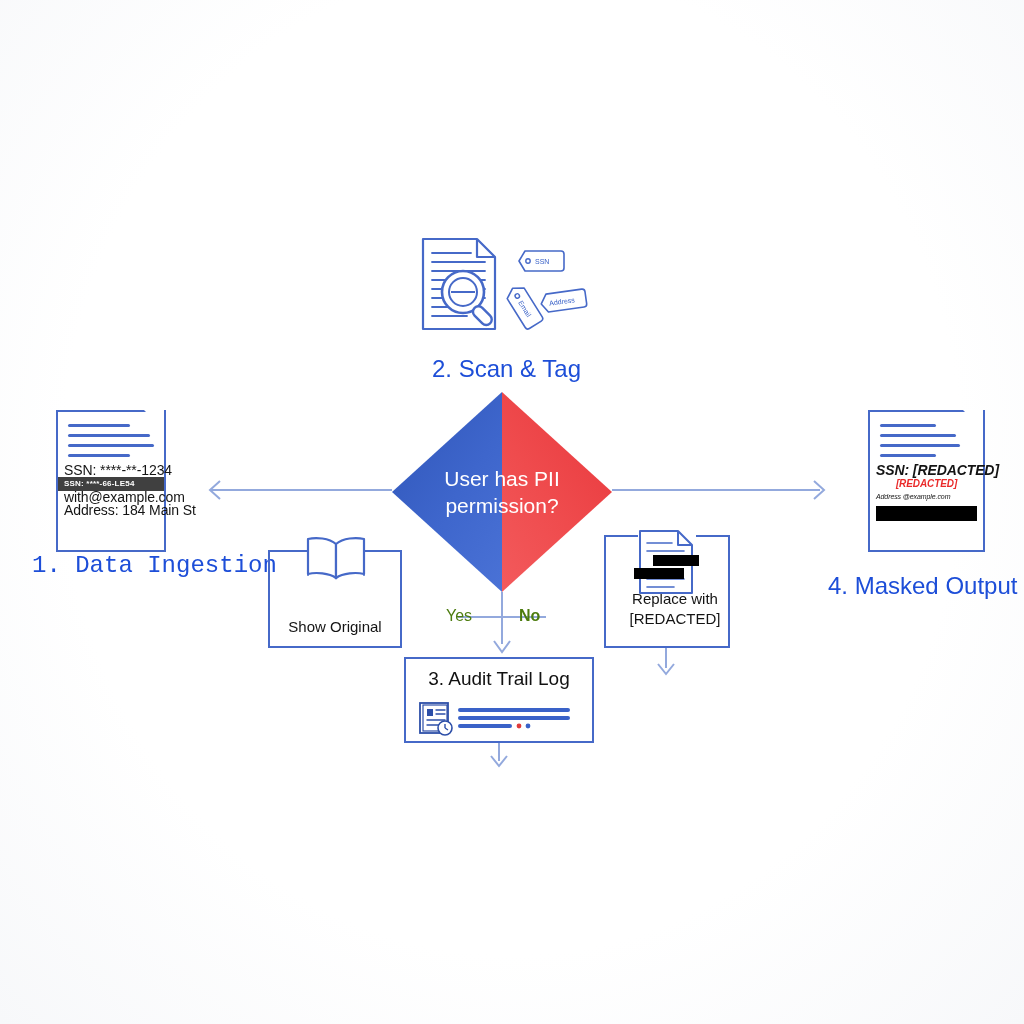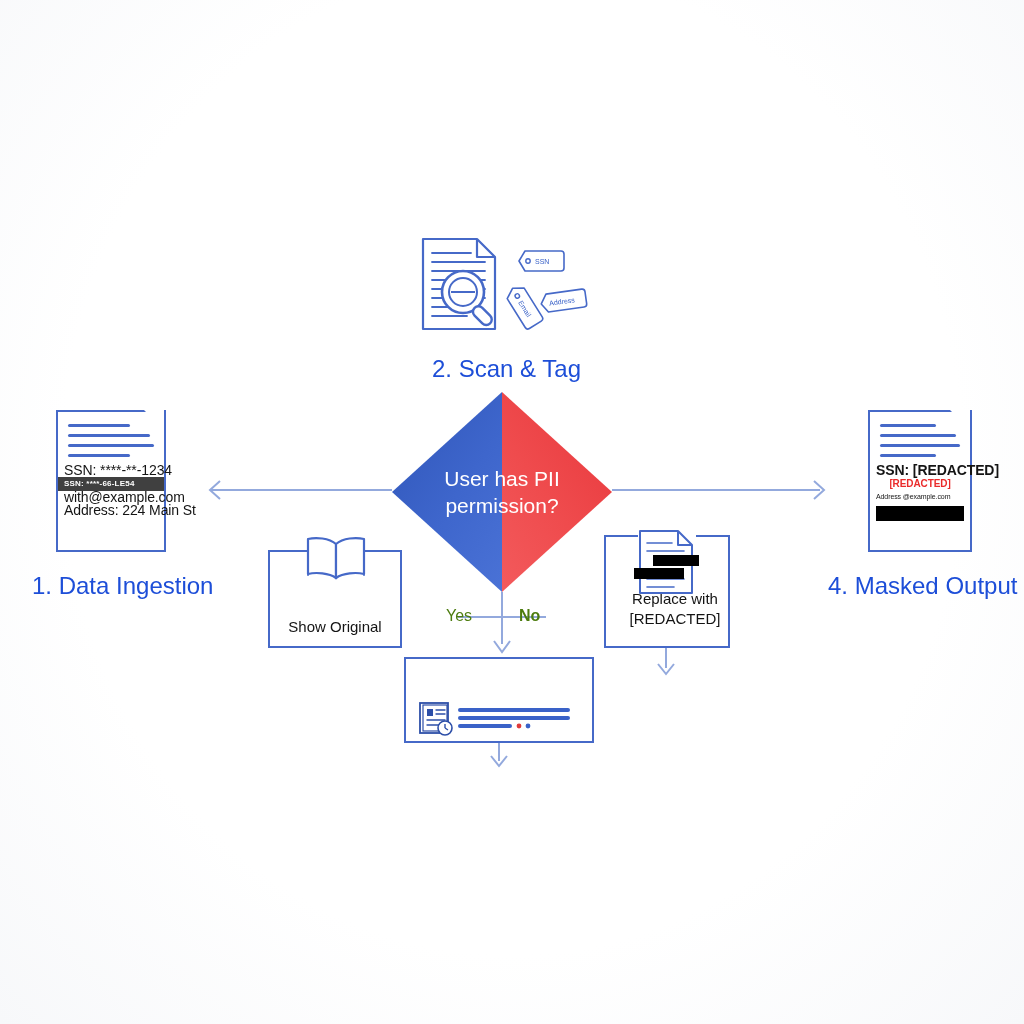--- a/index.html
+++ b/index.html
@@ -69,21 +69,21 @@
     color: #ffffff;
     font-weight: bold;
     font-size: 8px;
     line-height: 14px;
     padding: 0 6px;
     white-space: nowrap;
     letter-spacing: 0.2px;
   }
 
   
-  #doc-masked { left: 868px; top: 410px; width: 104px; height: 142px; }
+  #doc-masked { left: 868px; top: 410px; width: 117px; height: 142px; font-style: italic; }
   #doc-masked .lines { padding: 12px 10px 0 10px; }
   #doc-masked .lines .ruleline:nth-child(1) { width: 56px; }
   #doc-masked .lines .ruleline:nth-child(2) { width: 76px; }
   #doc-masked .lines .ruleline:nth-child(3) { width: 80px; }
   #doc-masked .lines .ruleline:nth-child(4) { width: 56px; }
   .redact-bar {
     background: #000000;
     height: 15px;
     margin: 3px 6px 0 6px;
   }
@@ -233,23 +233,23 @@
     <div class="fold-side"></div>
     <div class="lines">
       <div class="ruleline"></div>
       <div class="ruleline"></div>
       <div class="ruleline"></div>
       <div class="ruleline"></div>
     </div>
     <div class="doctext">SSN: ****-**-1234</div>
     <div class="hl-red">SSN: ****-66-LE54</div>
     <div class="doctext">with@example.com</div>
-    <div class="doctext">Address: 224 Main St</div>
-  </div>
-  <div class="abs caption" style="left:32px; top:572px;">1. Data Ingestion</div>
+    <div class="doctext">Address: 184 Main St</div>
+  </div>
+  <div class="abs caption" style="left:32px; top:552px;font-family:Liberation Mono, monospace;">1. Data Ingestion</div>
 
   <div class="doc" id="doc-masked">
     <div class="fold"></div>
     <div class="fold-side"></div>
     <div class="lines">
       <div class="ruleline"></div>
       <div class="ruleline"></div>
       <div class="ruleline"></div>
       <div class="ruleline"></div>
     </div>
@@ -305,20 +305,21 @@
     <rect x="19" y="28" width="46" height="11" fill="#000000"></rect>
     <rect x="0" y="41" width="50" height="11" fill="#000000"></rect>
   </svg>
 
   <div class="abs vline" style="left:665px; top:648px; height:20px;"></div>
   <svg class="abs" style="left:654px; top:660px;" width="24" height="20">
     <polyline points="4,4 12,14 20,4" fill="none" stroke="#93a9dd" stroke-width="2"></polyline>
   </svg>
 
   <div class="flowbox" id="box-audit">
+    <div class="audit-title">3. Audit Trail Log</div>
     <div class="abs" style="left:12px; top:42px; width:166px; height:36px;">
       <svg width="166" height="36" viewBox="0 0 166 36">
         <rect x="2" y="2" width="28" height="30" fill="#ffffff" stroke="#2d4fa8" stroke-width="1.8"></rect>
         <rect x="5" y="4" width="24" height="26" fill="#ffffff" stroke="#2d4fa8" stroke-width="1.2"></rect>
         <rect x="9" y="8" width="6" height="7" fill="#2d4fa8"></rect>
         <g stroke="#2d4fa8" stroke-width="1.4" stroke-linecap="round">
           <line x1="18" y1="9" x2="27" y2="9"></line>
           <line x1="18" y1="13" x2="27" y2="13"></line>
           <line x1="9" y1="19" x2="27" y2="19"></line>
           <line x1="9" y1="24" x2="22" y2="24"></line>

